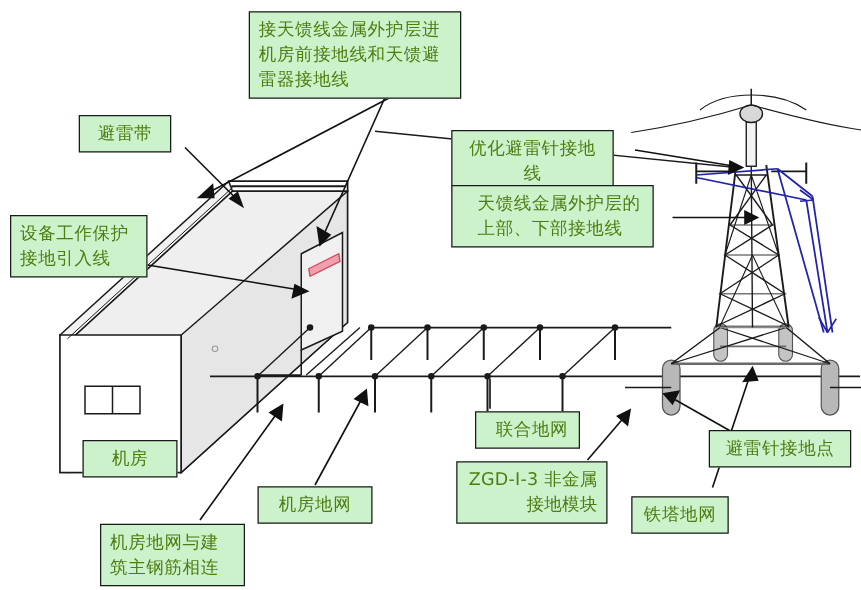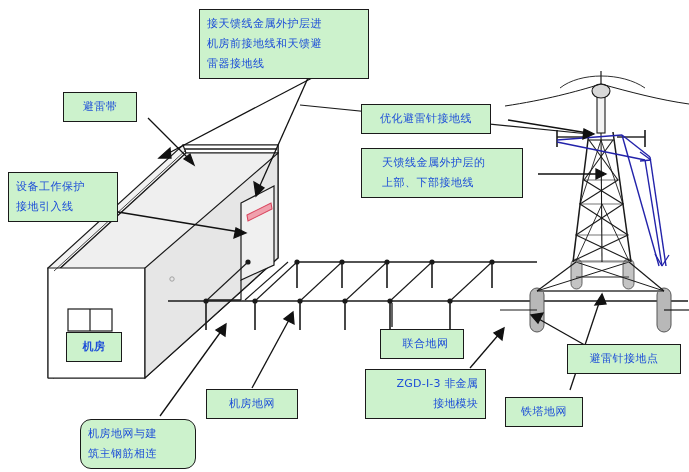--- a/index.html
+++ b/index.html
@@ -20,23 +20,23 @@
     left: 0;
     top: 0;
     width: 689px;
     height: 472px;
   }
   .callout {
     position: absolute;
     box-sizing: border-box;
     background: #ccf2cc;
     border: 1px solid #1a1a1a;
-    color: #1d4ed8;
+    color: #4d7c0f;
     font-family: "DejaVu Sans", "Liberation Sans", sans-serif;
-    font-size: 11px;
+    font-size: 14px;
     line-height: 20px;
     letter-spacing: 0.5px;
     padding: 4px 7px;
     white-space: pre-line;
     text-align: left;
     z-index: 5;
   }
   .callout.mono {
     letter-spacing: 0.2px;
     text-align: right;
@@ -245,25 +245,25 @@
   <div class="callout" style="left:63px; top:92px; width:74px; text-align:center;">避雷带</div>
 
   <div class="callout" style="left:8px; top:172px; width:110px;">设备工作保护
 接地引入线</div>
 
   <div class="callout" style="left:361px; top:104px; width:130px; text-align:center;">优化避雷针接地线</div>
 
   <div class="callout" style="left:361px; top:148px; width:162px;padding-left:20px;">天馈线金属外护层的
 上部、下部接地线</div>
 
-  <div class="callout" style="left:66px; top:332px; width:56px; text-align:center;font-weight:bold;">机房</div>
+  <div class="callout" style="left:66px; top:352px; width:76px; text-align:center;">机房</div>
 
   <div class="callout" style="left:206px; top:389px; width:92px; text-align:center;">机房地网</div>
 
-  <div class="callout" style="left:80px; top:419px; width:116px;border-radius:11px;">机房地网与建
+  <div class="callout" style="left:80px; top:419px; width:116px;">机房地网与建
 筑主钢筋相连</div>
 
   <div class="callout" style="left:380px; top:329px; width:84px; text-align:center;padding-left:14px;">联合地网</div>
 
   <div class="callout mono" style="left:365px; top:369px; width:121px;">ZGD-I-3 非金属
 接地模块</div>
 
   <div class="callout" style="left:505px; top:397px; width:78px; text-align:center;">铁塔地网</div>
 
   <div class="callout" style="left:567px; top:344px; width:114px; text-align:center;">避雷针接地点</div>

